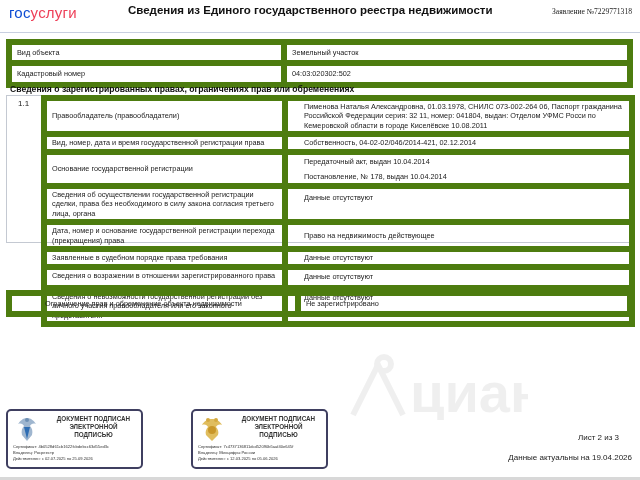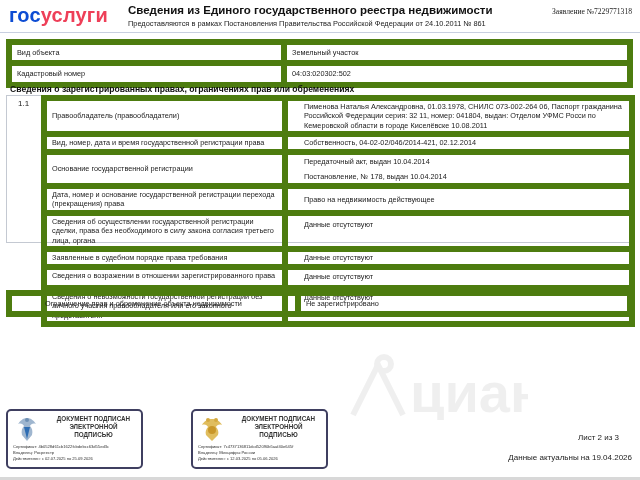--- a/index.html
+++ b/index.html
@@ -1,20 +1,20 @@
 <!DOCTYPE html>
 <html><head>
 <meta charset="utf-8">
 <style>
   * { box-sizing: border-box; margin: 0; padding: 0; }
   html, body { width: 640px; height: 480px; overflow: hidden; background: #fff; }
   body { font-family: "Liberation Sans", "DejaVu Sans", sans-serif; color: #222; position: relative; }
 
   .header { position: absolute; left: 0; top: 0; width: 640px; height: 33px; border-bottom: 1px solid #c8cfe0; }
-  .logo { position: absolute; left: 9px; top: 4px; font-size: 20px; font-weight: bold; letter-spacing: 0.2px; }
+  .logo { position: absolute; left: 9px; top: 4px; font-size: 15px; font-weight: normal; letter-spacing: 0.2px; }
   .logo .gos { color: #0d4cd3; }
   .logo .usl { color: #ee3f58; }
   .htitle { position: absolute; left: 128px; top: 4px; font-size: 11.5px; font-weight: bold; color: #111; }
   .hsub { position: absolute; left: 128px; top: 19px; font-size: 7.4px; color: #222; }
   .happ { position: absolute; right: 8px; top: 7px; font-size: 7.6px; color: #222; font-family: Liberation Serif, serif; }
 
   table { border-collapse: collapse; position: absolute; font-size: 7.3px; color: #222; }
   td { border: 6px solid #4d7c0f; vertical-align: top; line-height: 1.3; }
 
   .t1 { left: 6px; top: 39px; width: 627px; }
@@ -43,21 +43,20 @@
   .page-num { position: absolute; right: 21px; top: 433px; font-size: 8px; color: #222; }
   .actual { position: absolute; right: 8px; top: 453px; font-size: 8px; color: #222; }
   .bottom-bar { position: absolute; left: 0; top: 477px; width: 640px; height: 3px; background: #d8d8d8; }
 </style>
 </head>
 <body>
 
 <div class="header">
   <div class="logo"><span class="gos">гос</span><span class="usl">услуги</span></div>
   <div class="htitle">Сведения из Единого государственного реестра недвижимости</div>
-  <div class="hsub">Предоставляются в рамках Постановления Правительства Российской Федерации от 24.10.2011 № 861</div>
   <div class="happ">Заявление №7229771318</div>
 </div>
 
 <table class="t1">
   <tbody>
       <tr>
     <td class="lab">Вид объекта</td>
     <td>Земельный участок</td>
   </tr>
   <tr>
@@ -81,27 +80,27 @@
       <td class="lab" style="white-space:nowrap;vertical-align:middle">Вид, номер, дата и время государственной регистрации права</td>
       <td class="val" style="vertical-align:middle">Собственность, 04-02-02/046/2014-421, 02.12.2014</td>
     </tr>
     <tr style="height:29px">
       <td class="lab" style="vertical-align:middle">Основание государственной регистрации</td>
       <td class="val">
         <div style="margin-top:1px">Передаточный акт, выдан  10.04.2014</div>
         <div style="margin-top:6px">Постановление, № 178, выдан  10.04.2014</div>
       </td>
     </tr>
+    <tr style="height:31px">
+      <td class="lab">Сведения об осуществлении государственной регистрации сделки, права без необходимого в силу закона согласия третьего лица, органа</td>
+      <td class="val" style="padding-top:4px">Данные отсутствуют</td>
+    </tr>
     <tr style="height:21px">
       <td class="lab">Дата, номер и основание государственной регистрации перехода (прекращения) права</td>
       <td class="val" style="vertical-align:middle">Право на недвижимость действующее</td>
-    </tr>
-    <tr style="height:31px">
-      <td class="lab">Сведения об осуществлении государственной регистрации сделки, права без необходимого в силу закона согласия третьего лица, органа</td>
-      <td class="val" style="padding-top:4px">Данные отсутствуют</td>
     </tr>
     <tr style="height:14px">
       <td class="lab" style="vertical-align:middle">Заявленные в судебном порядке права требования</td>
       <td class="val" style="vertical-align:middle">Данные отсутствуют</td>
     </tr>
     <tr style="height:21px">
       <td class="lab">Сведения о возражении в отношении зарегистрированного права</td>
       <td class="val" style="padding-top:2px">Данные отсутствуют</td>
     </tr>
     <tr style="height:31px">

